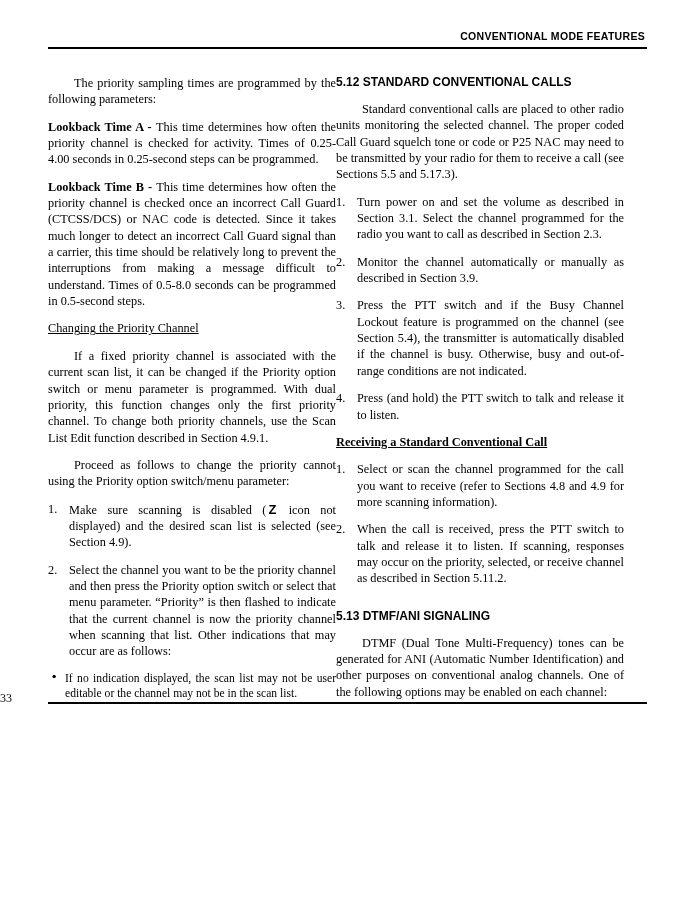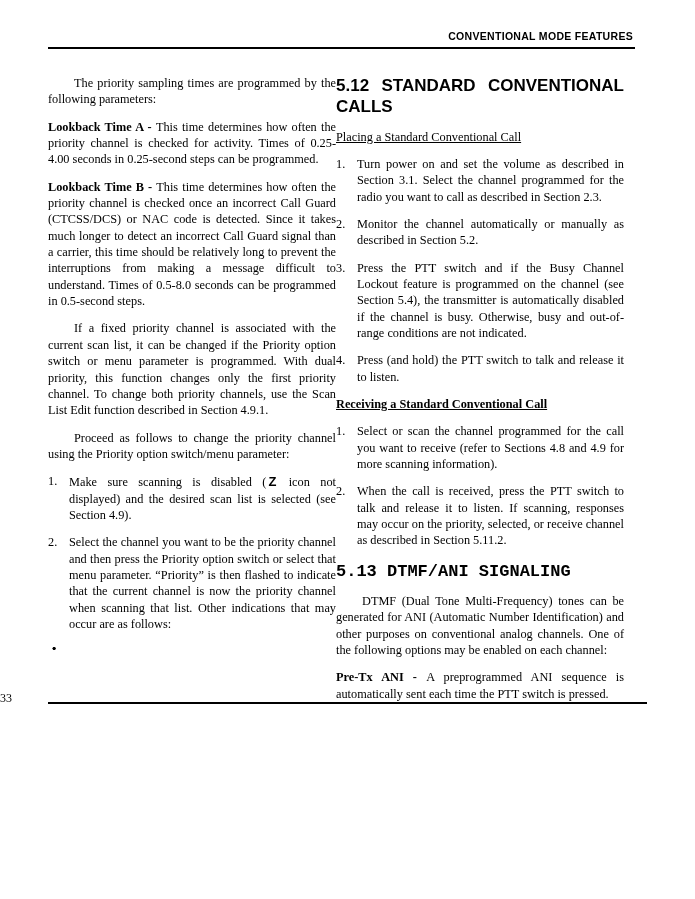--- a/index.html
+++ b/index.html
@@ -13,21 +13,21 @@
     font-family: "Liberation Serif", serif;
     color: #000000;
     position: relative;
     overflow: hidden;
   }
   .page {
     position: relative;
     width: 695px;
     height: 718px;
     box-sizing: border-box;
-    padding: 26px 60px 20px 48px;
+    padding: 26px 48px 20px 48px;
   }
   .header {
     text-align: right;
     font-family: "Liberation Sans", sans-serif;
     font-weight: bold;
     font-size: 10.5px;
     letter-spacing: 0.3px;
     padding-right: 2px;
     margin-top: 4px;
   }
@@ -52,27 +52,26 @@
   p.indent {
     text-indent: 26px;
   }
   .term {
     font-weight: bold;
     margin-top: 31px;
   }
   .sec-head {
     font-family: "Liberation Sans", sans-serif;
     font-weight: bold;
-    font-size: 17px;
+    font-size: 12px;
     margin: 0 0 11px 0;
     line-height: 1.25;
   }
   .sec-head.spaced-top {
-    margin-top: 12px;
-    font-family: Liberation Mono, monospace;
+    margin-top: 22px;
   }
   .subhead {
     text-decoration: underline;
     margin: 4px 0 11px 0;
   }
   .subhead.tight-top {
     margin-top: 2px;
     font-weight: bold;
   }
   ol.numbered {
@@ -140,68 +139,68 @@
   <div class="columns">
 
     <div class="col">
 
       <p class="indent">The priority sampling times are programmed by the following parameters:</p>
 
       <p><span class="term">Lookback Time A - </span><span>This time determines how often the priority channel is checked for activity. Times of 0.25-4.00 seconds in 0.25-second steps can be programmed.</span></p>
 
       <p><span class="term">Lookback Time B - </span><span>This time determines how often the priority channel is checked once an incorrect Call Guard (CTCSS/DCS) or NAC code is detected. Since it takes much longer to detect an incorrect Call Guard signal than a carrier, this time should be relatively long to prevent the interruptions from making a message difficult to understand. Times of 0.5-8.0 seconds can be programmed in 0.5-second steps.</span></p>
 
+      <p class="subhead">Changing the Priority Channel</p>
 
       <p class="indent">If a fixed priority channel is associated with the current scan list, it can be changed if the Priority option switch or menu parameter is programmed. With dual priority, this function changes only the first priority channel. To change both priority channels, use the Scan List Edit function described in Section 4.9.1.</p>
 
-      <p class="indent">Proceed as follows to change the priority channel using the Priority option switch/menu parameter:</p>
+      <p class="indent">Proceed as follows to change the priority cannot using the Priority option switch/menu parameter:</p>
 
       <ol class="numbered">
         <li>
           <span class="num">1.</span><span>Make sure scanning is disabled (</span><span class="zicon">Z</span><span> icon not displayed) and the desired scan list is selected (see Section 4.9).</span>
         </li>
         <li>
           <span class="num">2.</span><span>Select the channel you want to be the priority channel and then press the Priority option switch or select that menu parameter. “Priority” is then flashed to indicate that the current channel is now the priority channel when scanning that list. Other indications that may occur are as follows:</span>
         </li>
       </ol>
 
       <ul class="bullets">
         <li><span class="dot">•</span></li>
         <li><span class="dot">•</span></li>
-        <li><span class="dot">•</span></li>
+        <li><span class="dot">•</span><span>If no indication displayed, the scan list may not be user editable or the channel may not be in the scan list.</span></li>
       </ul>
 
     </div>
 
     <div class="col">
 
       <p class="sec-head">5.12 STANDARD CONVENTIONAL CALLS</p>
 
-
-      <p class="subhead">Placing a Standard Conventional Call</p>
+      <p class="indent">Standard conventional calls are placed to other radio units monitoring the selected channel. The proper coded Call Guard squelch tone or code or P25 NAC may need to be transmitted by your radio for them to receive a call (see Sections 5.5 and 5.17.3).</p>
+
 
       <ol class="numbered">
         <li><span class="num">1.</span><span>Turn power on and set the volume as described in Section 3.1. Select the channel programmed for the radio you want to call as described in Section 2.3.</span></li>
-        <li><span class="num">2.</span><span>Monitor the channel automatically or manually as described in Section 5.2.</span></li>
+        <li><span class="num">2.</span><span>Monitor the channel automatically or manually as described in Section 3.9.</span></li>
         <li><span class="num">3.</span><span>Press the PTT switch and if the Busy Channel Lockout feature is programmed on the channel (see Section 5.4), the transmitter is automatically disabled if the channel is busy. Otherwise, busy and out-of-range conditions are not indicated.</span></li>
         <li><span class="num">4.</span><span>Press (and hold) the PTT switch to talk and release it to listen.</span></li>
       </ol>
 
       <p class="subhead tight-top">Receiving a Standard Conventional Call</p>
 
       <ol class="numbered">
         <li><span class="num">1.</span><span>Select or scan the channel programmed for the call you want to receive (refer to Sections 4.8 and 4.9 for more scanning information).</span></li>
         <li><span class="num">2.</span><span>When the call is received, press the PTT switch to talk and release it to listen. If scanning, responses may occur on the priority, selected, or receive channel as described in Section 5.11.2.</span></li>
       </ol>
 
       <p class="sec-head spaced-top">5.13 DTMF/ANI SIGNALING</p>
 
       <p class="indent">DTMF (Dual Tone Multi-Frequency) tones can be generated for ANI (Automatic Number Identification) and other purposes on conventional analog channels. One of the following options may be enabled on each channel:</p>
 
-      <p><span class="term">Pre-Tx ANI - </span><span>A preprogrammed ANI sequence is automatically sent each time the PTT switch is pressed.</span></p>
 
     </div>
 
   </div>
 
   <div class="page-number">33</div>
   <div class="bottom-rule"></div>
 
 </div>
 

